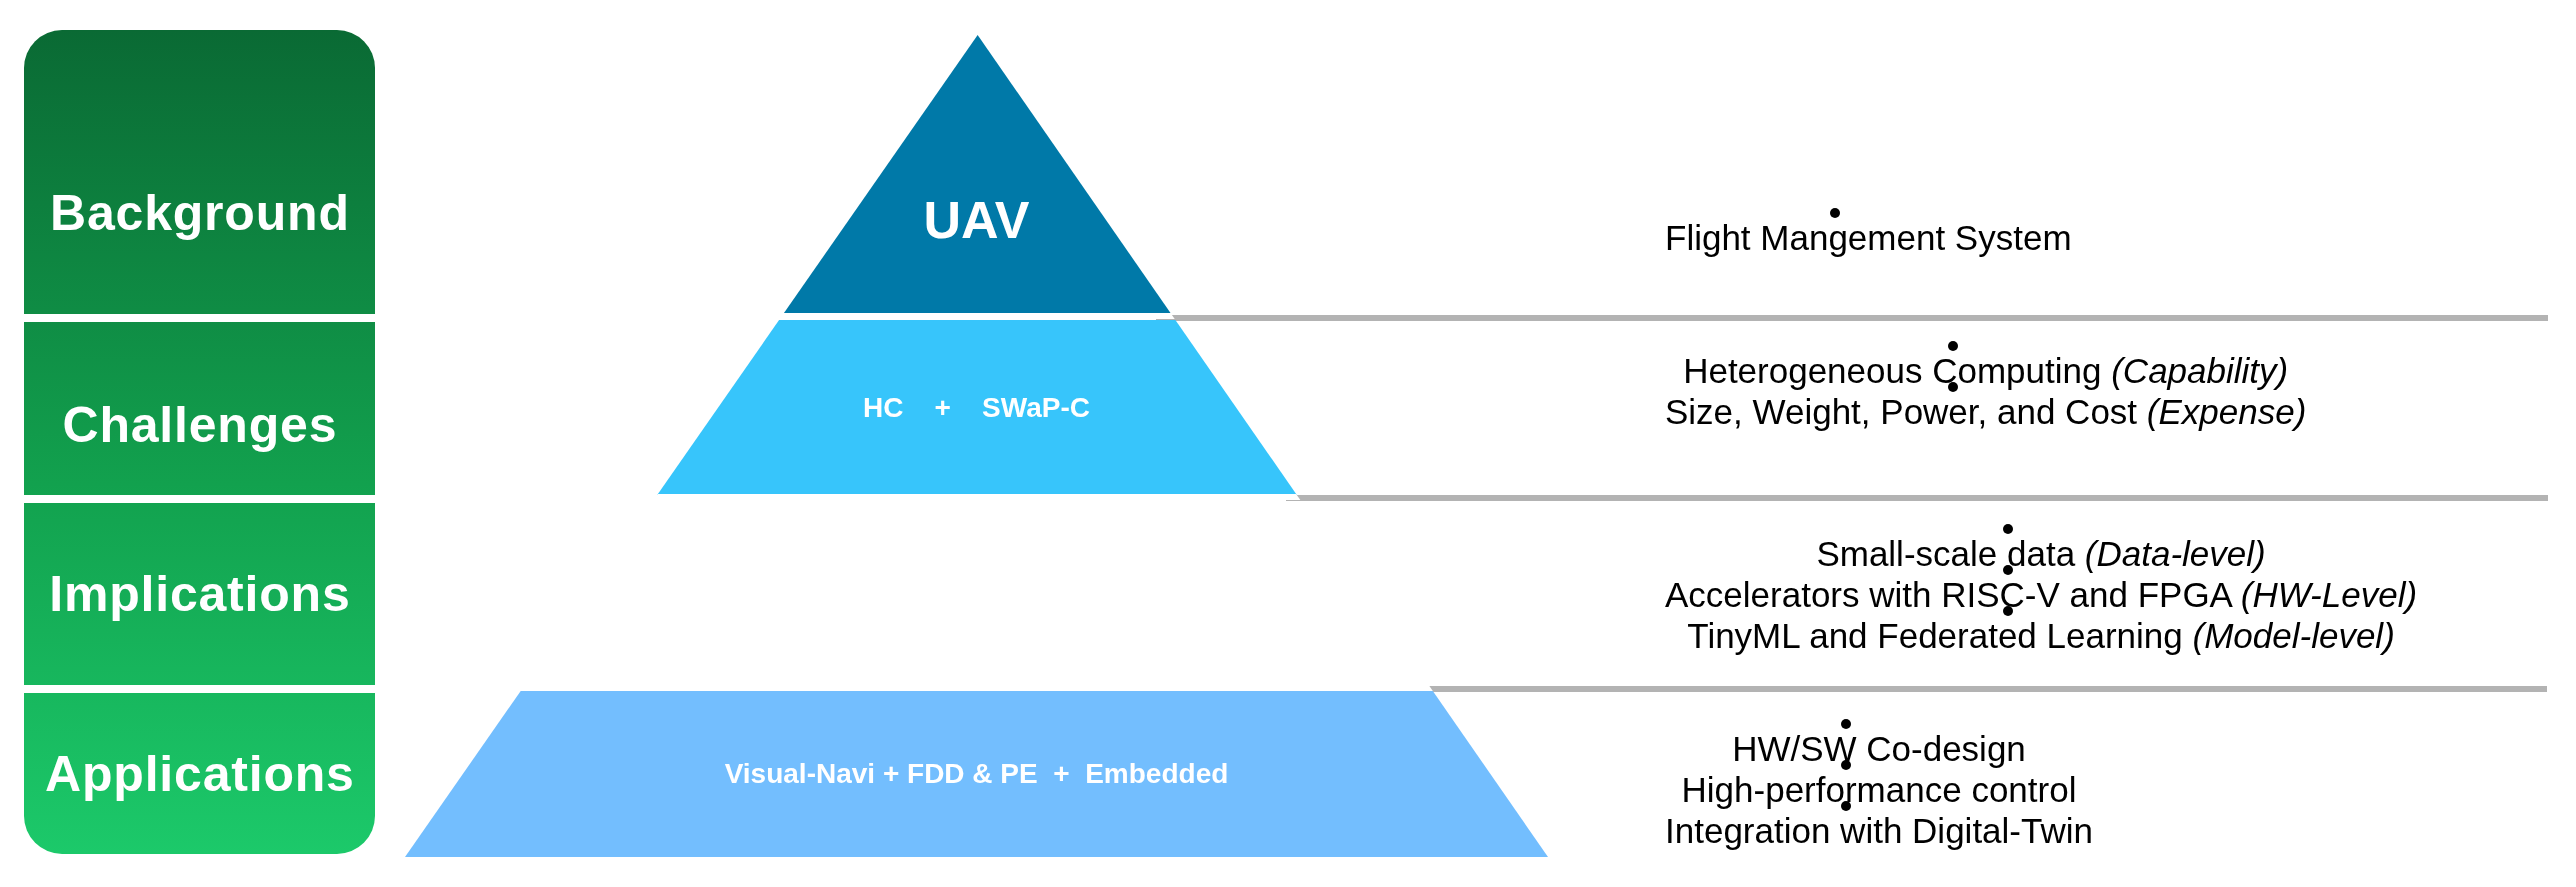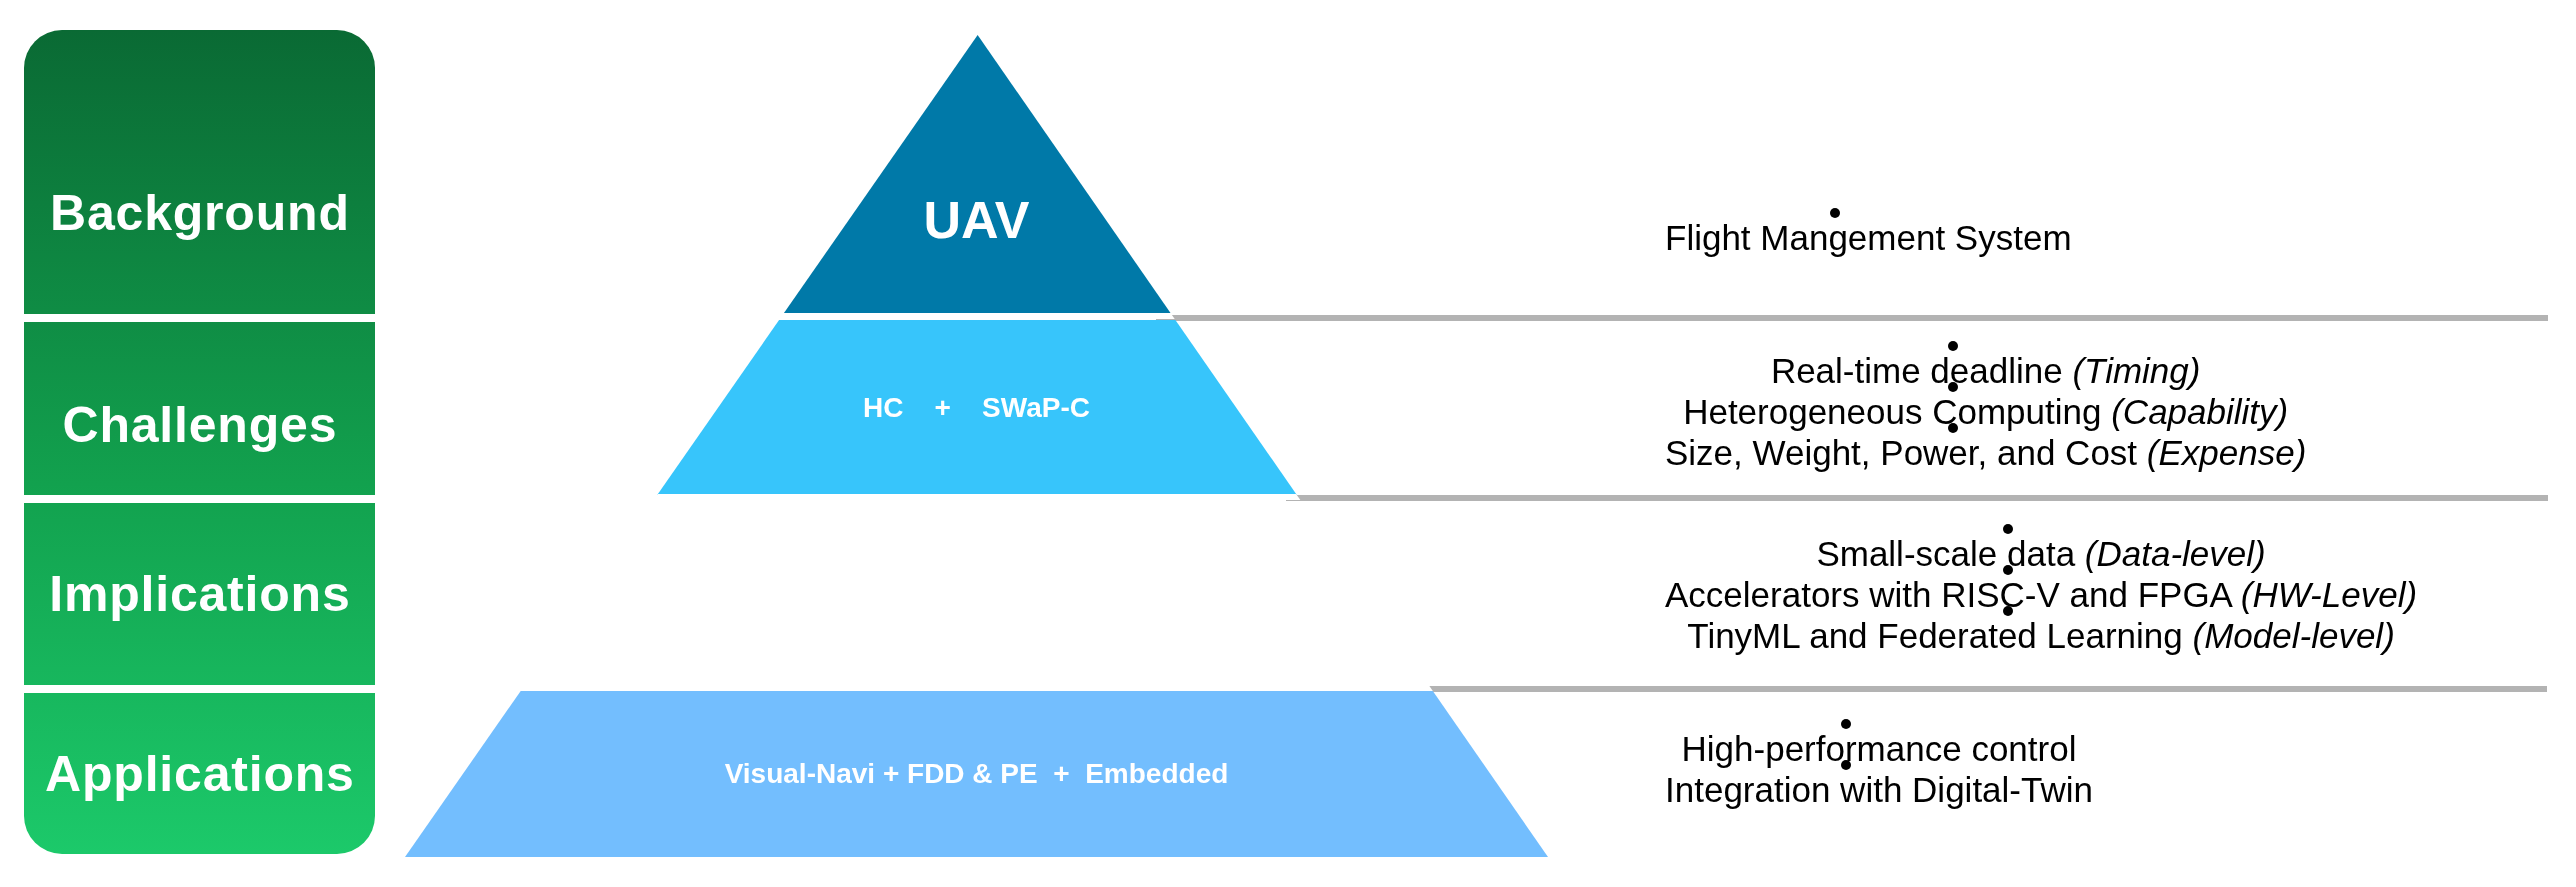--- a/index.html
+++ b/index.html
@@ -104,24 +104,20 @@
   <div class="notes-group n0">
     <div class="bullet-row">
       <span class="bullet-dot"></span>
       <span class="bullet-text"><span>Flight Mangement System</span><span class="it"></span></span>
     </div>
   </div>
 
   <div class="notes-group n1">
     <div class="bullet-row">
       <span class="bullet-dot"></span>
-      <span class="bullet-text"><span>Real-time deadline </span><span class="it">(Timing)</span></span>
-    </div>
-    <div class="bullet-row">
-      <span class="bullet-dot"></span>
       <span class="bullet-text"><span>Heterogeneous Computing </span><span class="it">(Capability)</span></span>
     </div>
     <div class="bullet-row">
       <span class="bullet-dot"></span>
       <span class="bullet-text"><span>Size, Weight, Power, and Cost </span><span class="it">(Expense)</span></span>
     </div>
   </div>
 
   <div class="notes-group n2">
     <div class="bullet-row">
@@ -134,20 +130,24 @@
     </div>
     <div class="bullet-row">
       <span class="bullet-dot"></span>
       <span class="bullet-text"><span>TinyML and Federated Learning </span><span class="it">(Model-level)</span></span>
     </div>
   </div>
 
   <div class="notes-group n3">
     <div class="bullet-row">
       <span class="bullet-dot"></span>
+      <span class="bullet-text"><span>HW/SW Co-design</span><span class="it"></span></span>
+    </div>
+    <div class="bullet-row">
+      <span class="bullet-dot"></span>
       <span class="bullet-text"><span>High-performance control</span><span class="it"></span></span>
     </div>
     <div class="bullet-row">
       <span class="bullet-dot"></span>
       <span class="bullet-text"><span>Integration with Digital-Twin</span><span class="it"></span></span>
     </div>
   </div>
 
 </div>
 

